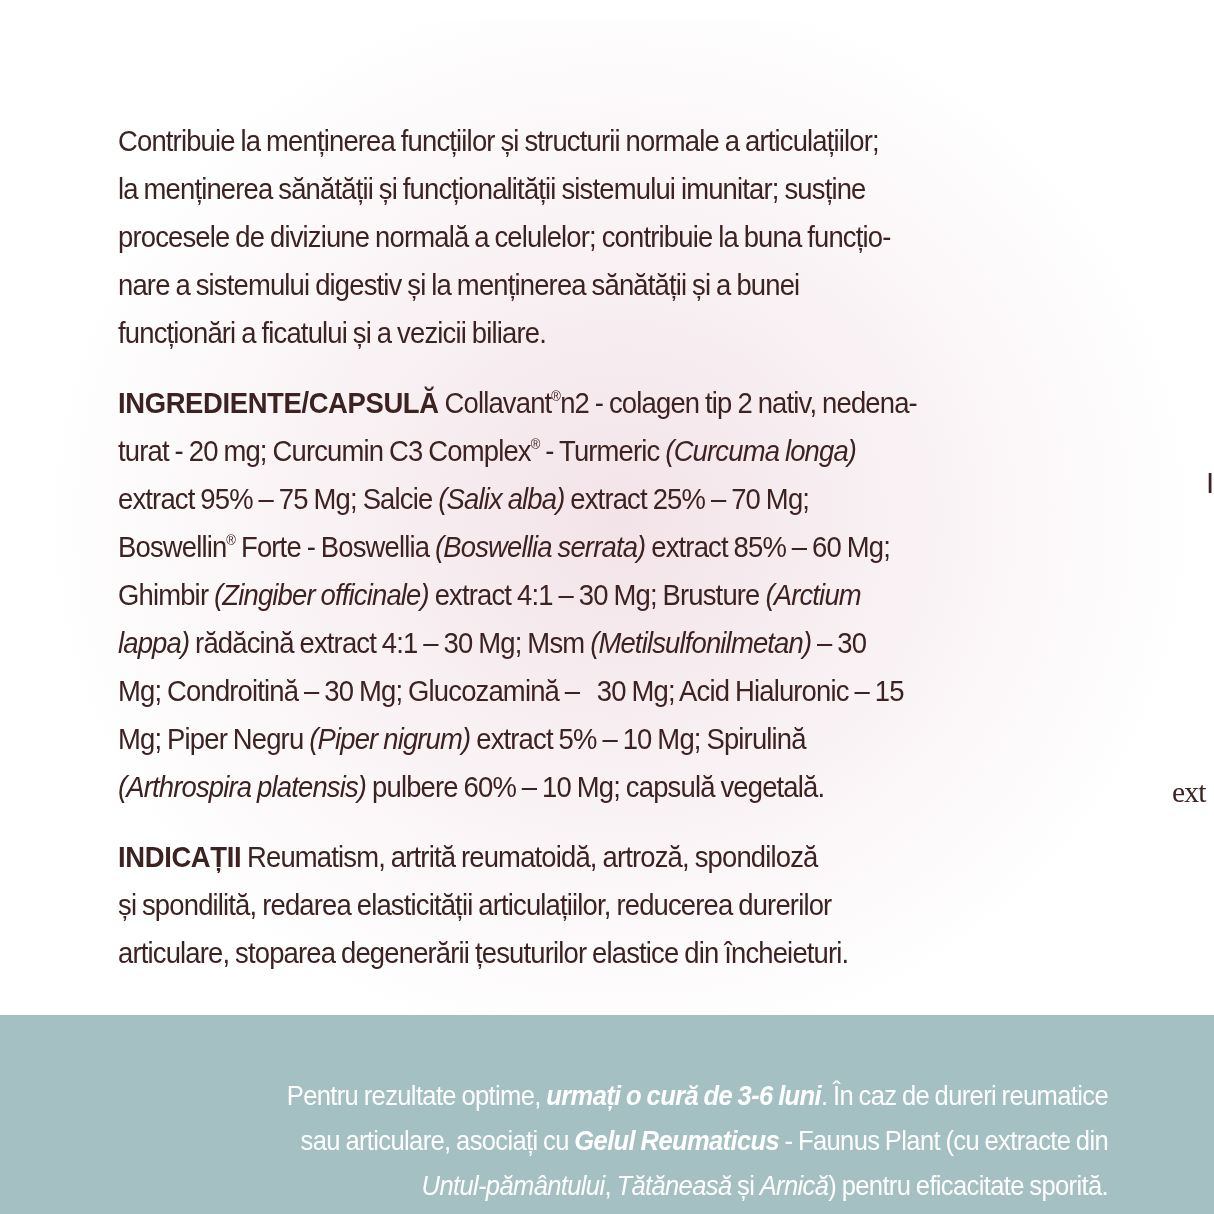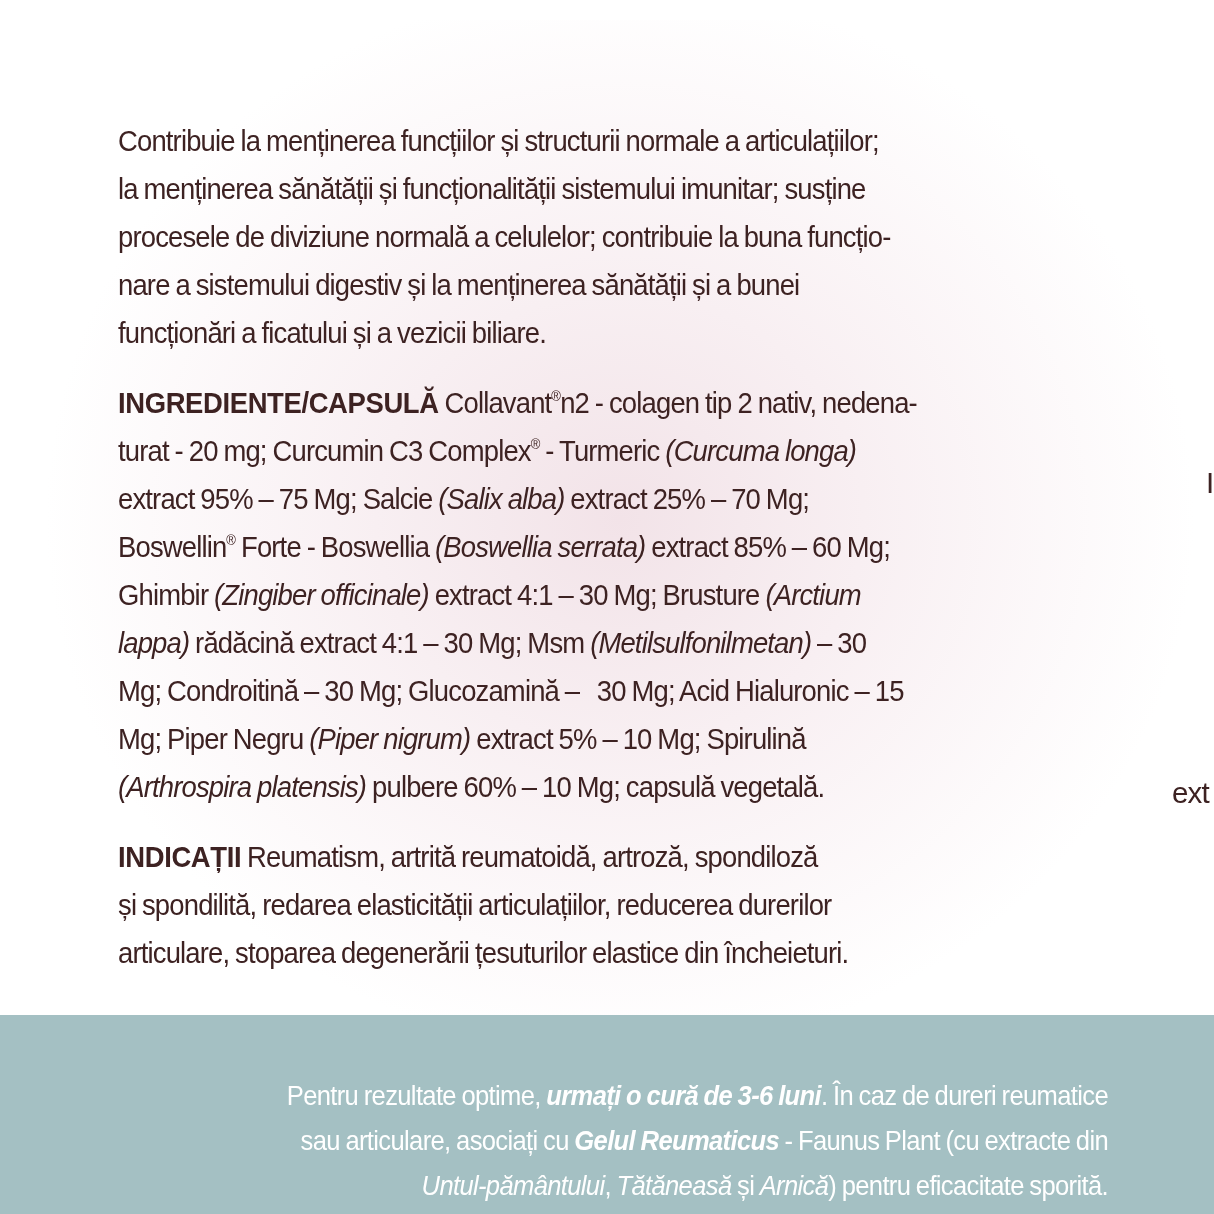--- a/index.html
+++ b/index.html
@@ -68,20 +68,20 @@
   </p>
 
   <p class="para">
     <span class="line"><span class="hdr">INDICAȚII</span><span> Reumatism, artrită reumatoidă, artroză, spondiloză</span></span>
     <span class="line">și spondilită, redarea elasticității articulațiilor, reducerea durerilor</span>
     <span class="line">articulare, stoparea degenerării țesuturilor elastice din încheieturi.</span>
   </p>
 </div>
 
 <div class="frag" style="left:1206px; top:466px;">I</div>
-<div class="frag" style="left:1172px; top:776px;">ext</div>
+<div class="frag" style="left:1172px; top:776px;font-family:Liberation Serif, serif;">ext</div>
 
 <div class="band"></div>
 <div class="band-text">
   <span class="line"><span>Pentru rezultate optime, </span><span class="bi">urmați o cură de 3-6 luni</span><span>. În caz de dureri reumatice</span></span>
   <span class="line"><span>sau articulare, asociați cu </span><span class="bi">Gelul Reumaticus</span><span> - Faunus Plant (cu extracte din</span></span>
   <span class="line"><span class="it">Untul-pământului</span><span>, </span><span class="it">Tătăneasă</span><span> și </span><span class="it">Arnică</span><span>) pentru eficacitate sporită.</span></span>
 </div>
 
 </body></html>

